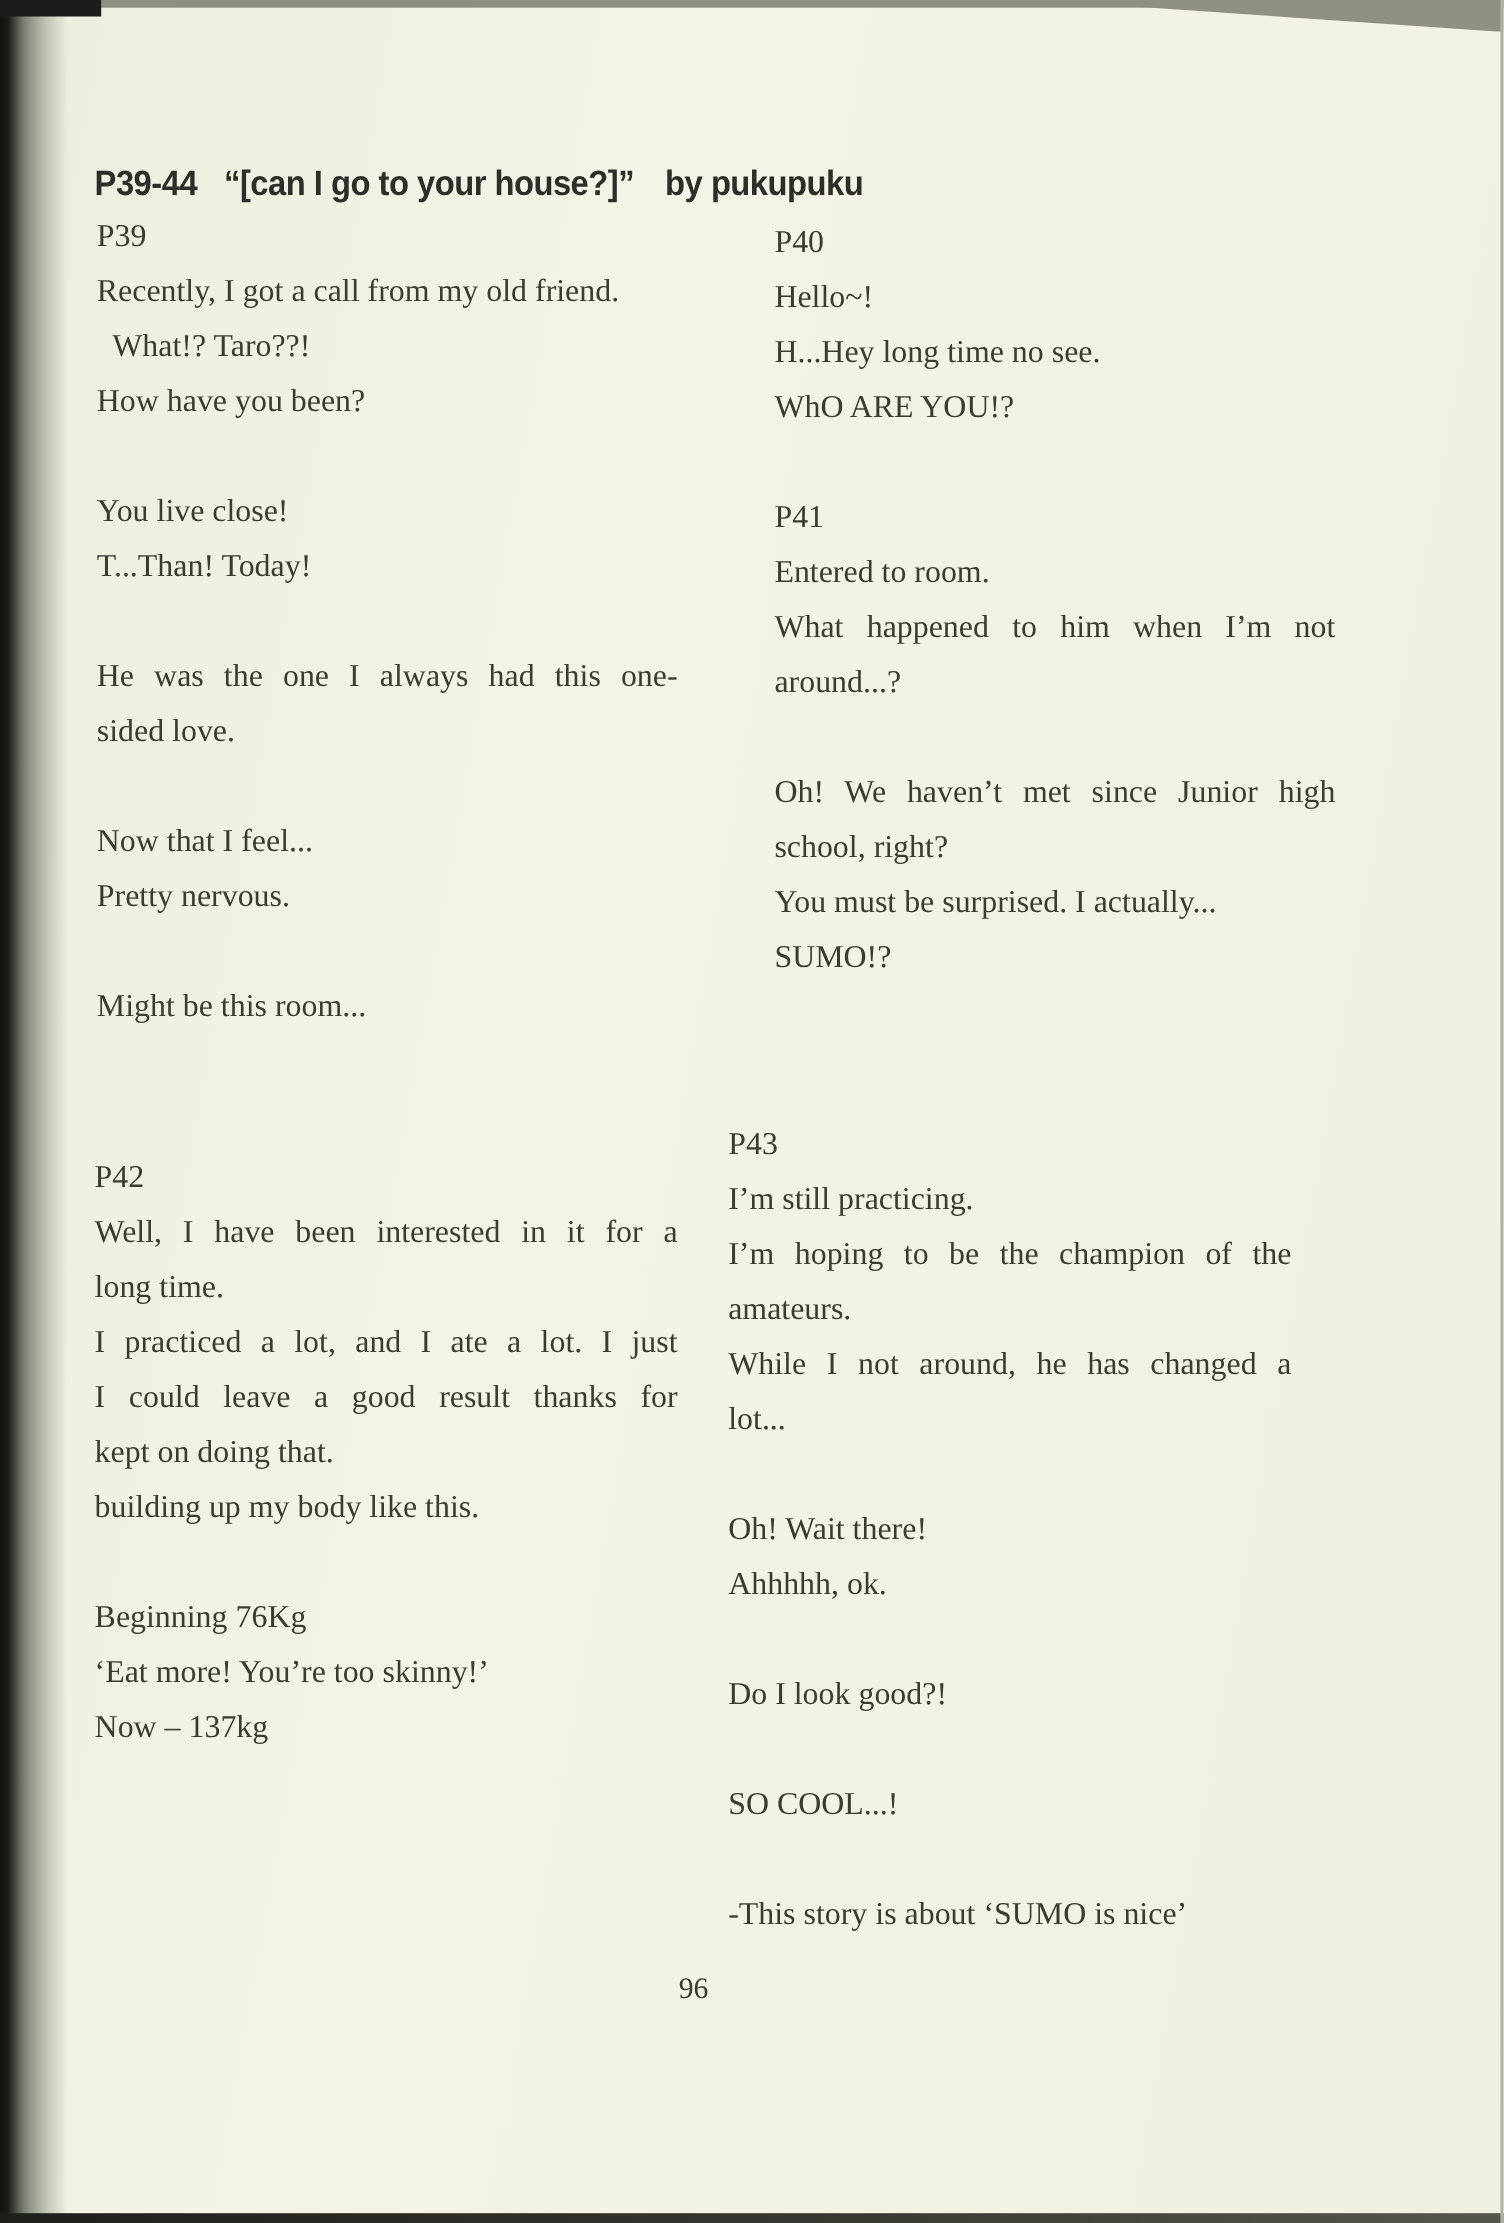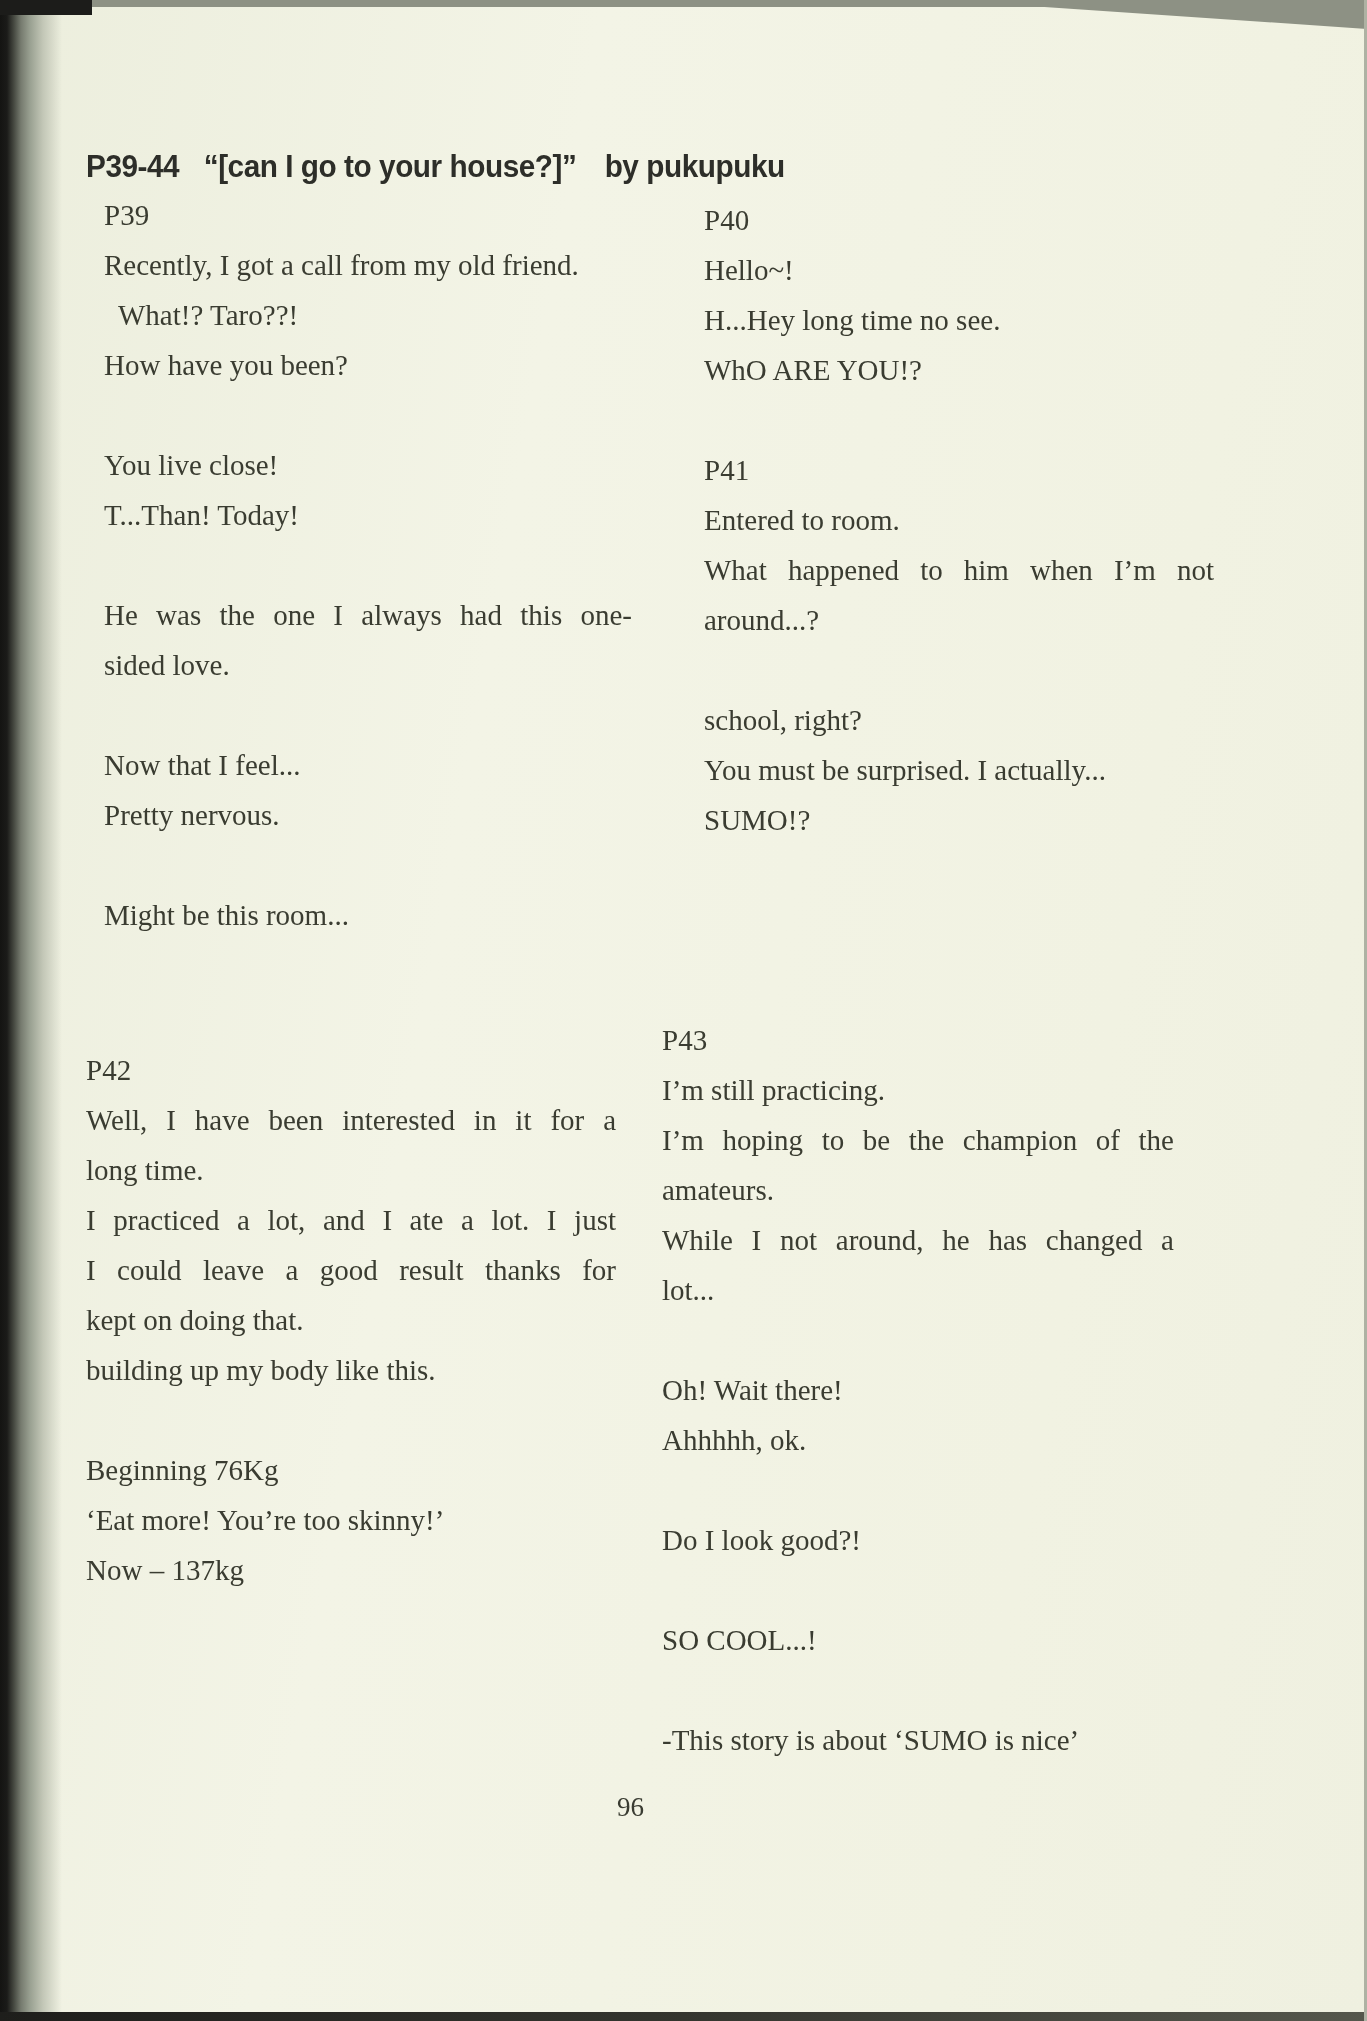--- a/index.html
+++ b/index.html
@@ -18,21 +18,21 @@
     background:linear-gradient(to right,#1e1e1b 0%,#34352e 50%,#55574c 100%);}
   .edge-right{position:absolute;right:0;top:0;width:3px;height:2021px;background:#aeb2a3;}
 
   .title{position:absolute;left:86px;top:148px;white-space:nowrap;
     font-family:"Liberation Sans",sans-serif;font-weight:bold;font-size:32px;
     color:#2d2e29;transform:scaleX(0.93);transform-origin:left top;letter-spacing:-0.5px;}
   .title .t2{margin-left:18px;}
   .title .t3{margin-left:22px;}
 
   .col{position:absolute;}
-  #col-p39{left:104px;top:190px;width:528px;}
+  #col-p39{left:88px;top:190px;width:528px;}
   #col-p40{left:704px;top:195px;width:510px;}
   #col-p42{left:86px;top:1045px;width:530px;}
   #col-p43{left:662px;top:1015px;width:512px;}
 
   .line{height:50px;line-height:50px;font-size:29px;color:#3a3c31;white-space:pre;}
   .line.just{text-align:justify;text-align-last:justify;white-space:normal;}
   .line.ind{padding-left:14px;}
 
   .page-number{position:absolute;left:617px;top:1792px;font-size:27px;color:#3a3c32;
     font-family:"Liberation Serif",serif;}
@@ -75,20 +75,21 @@
       <div class="line">P40</div>
       <div class="line">Hello~!</div>
       <div class="line">H...Hey long time no see.</div>
       <div class="line">WhO ARE YOU!?</div>
       <div class="line"></div>
       <div class="line">P41</div>
       <div class="line">Entered to room.</div>
       <div class="line just">What happened to him when I’m not</div>
       <div class="line">around...?</div>
       <div class="line"></div>
+      <div class="line just">Oh! We haven’t met since Junior high</div>
       <div class="line">school, right?</div>
       <div class="line">You must be surprised. I actually...</div>
       <div class="line">SUMO!?</div>
     </div>
   <div class="col" id="col-p42">
       <div class="line">P42</div>
       <div class="line just">Well, I have been interested in it for a</div>
       <div class="line">long time.</div>
       <div class="line just">I practiced a lot, and I ate a lot. I just</div>
       <div class="line just">I could leave a good result thanks for</div>

